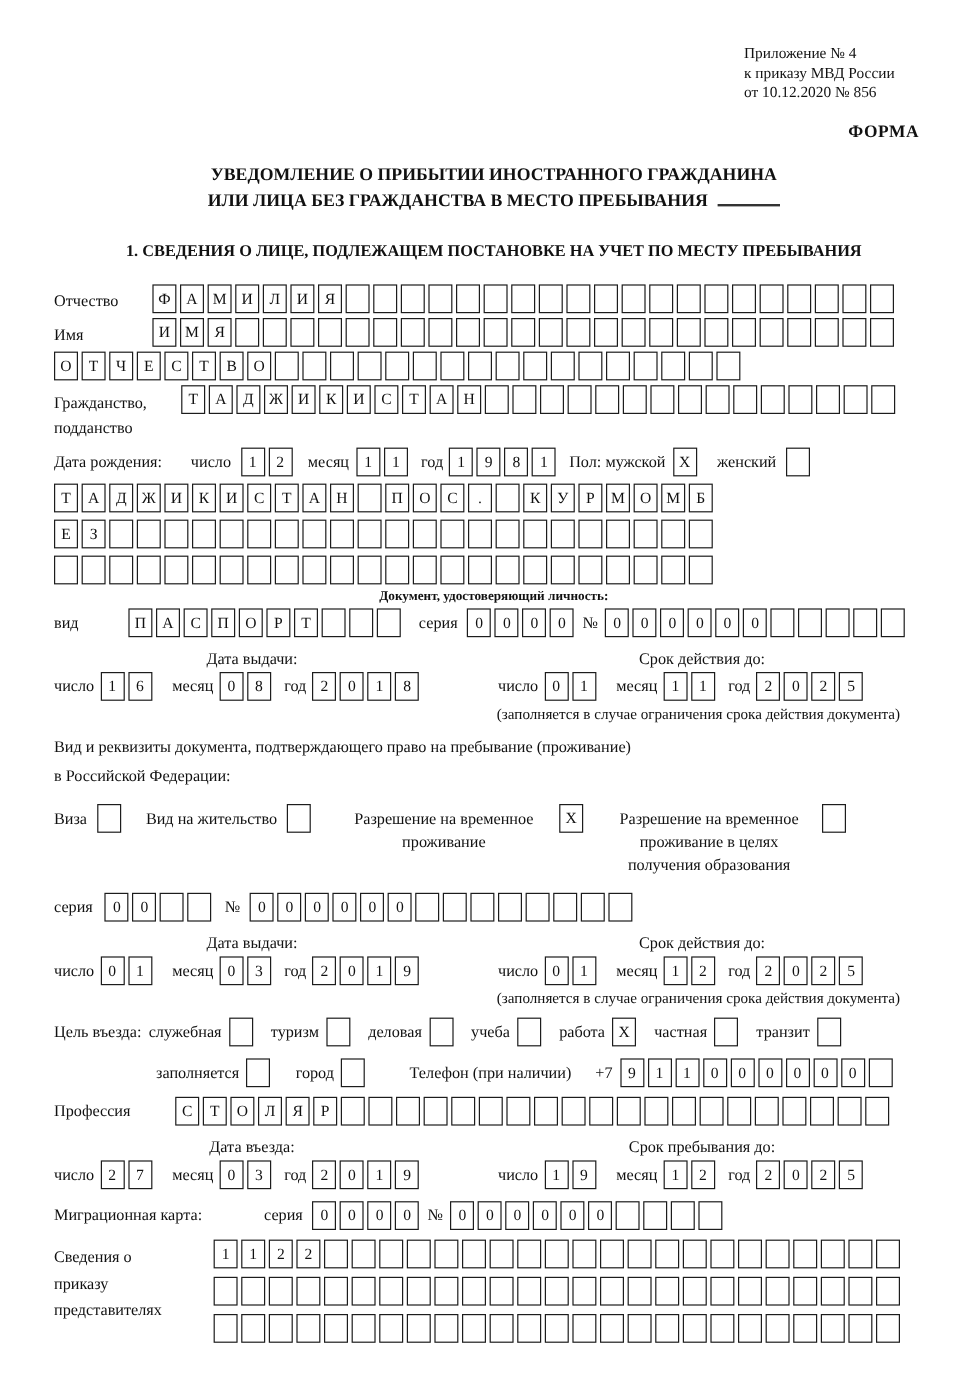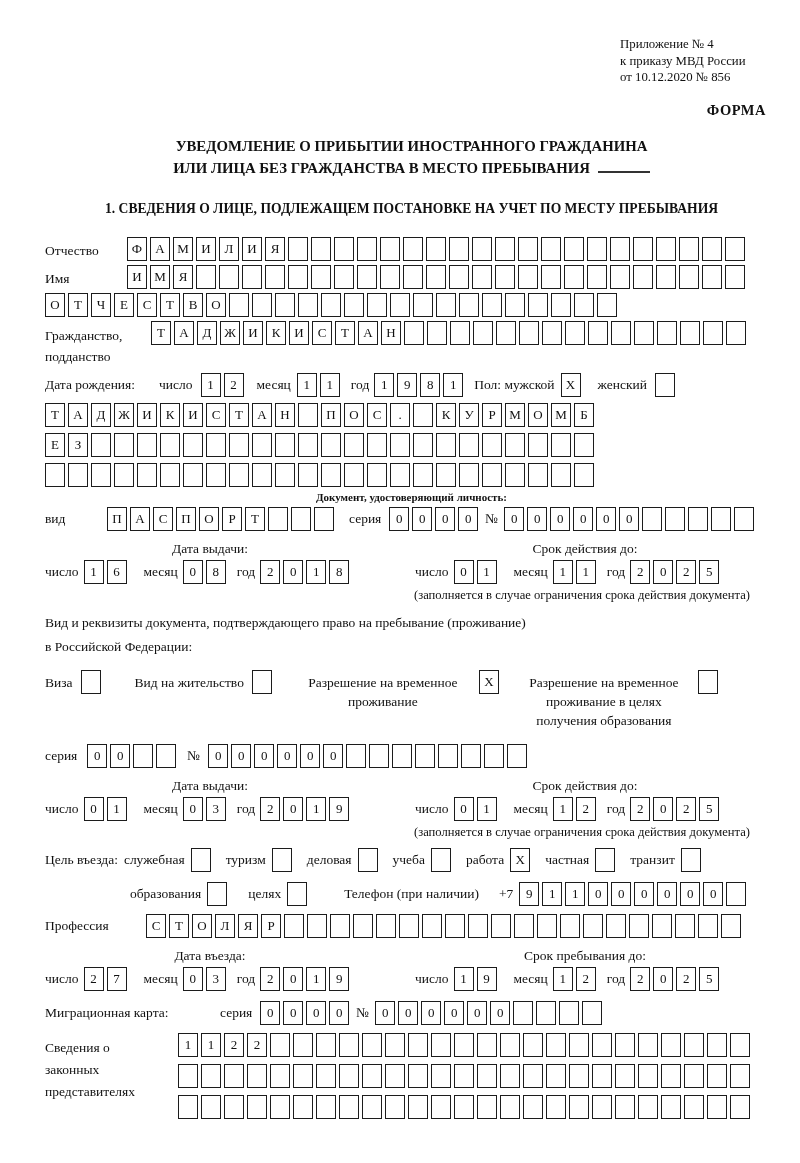--- a/index.html
+++ b/index.html
@@ -410,21 +410,21 @@
     <div>в Российской Федерации:</div>
   </div>
 
   <div class="opt-row">
     <div class="opt">
       <span class="olabel">Виза</span>
       <span class="cells">
           <span class="cell"></span>
         </span>
     </div>
-    <div class="opt" style="margin-left:31px;justify-content:flex-end;">
+    <div class="opt" style="margin-left:18px;justify-content:flex-end;">
       <span class="olabel">Вид на жительство</span>
       <span class="cells">
           <span class="cell"></span>
         </span>
     </div>
     <div class="opt" style="margin-left:20px;">
       <span class="olabel center" style="width:176px;">Разрешение на временное проживание</span>
       <span class="cells">
           <span class="cell">X</span>
         </span>
@@ -542,25 +542,25 @@
     <span class="cells">
         <span class="cell"></span>
       </span>
     <span class="p-lbl">транзит</span>
     <span class="cells">
         <span class="cell"></span>
       </span>
   </div>
 
   <div class="purpose-row" style="margin-top:10px;">
-    <span class="p-lbl" style="margin-left:85px;">образования</span>
-    <span class="cells">
-        <span class="cell"></span>
-      </span>
-    <span class="p-lbl" style="margin-left:6px;">целях</span>
+    <span class="p-lbl" style="margin-left:85px;">заполняется</span>
+    <span class="cells">
+        <span class="cell"></span>
+      </span>
+    <span class="p-lbl" style="margin-left:6px;">город</span>
     <span class="cells">
         <span class="cell"></span>
       </span>
     <span class="p-lbl" style="margin-left:22px;">Телефон (при наличии)</span>
     <span class="p-lbl" style="margin-left:14px;">+7</span>
     <span class="cells">
         <span class="cell">9</span>
         <span class="cell">1</span>
         <span class="cell">1</span>
         <span class="cell">0</span>
@@ -676,21 +676,21 @@
         <span class="cell"></span>
         <span class="cell"></span>
         <span class="cell"></span>
         <span class="cell"></span>
       </span>
   </div>
 
   <div class="row" style="margin-top:8px;">
     <span class="lblstack" style="width:133px;line-height:22px;">
       <div>Сведения о</div>
-      <div>законных</div>
+      <div>приказу</div>
       <div>представителях</div>
 
     </span>
     <span class="stack" style="row-gap:7px;">
       <span class="cells">
           <span class="cell">1</span>
           <span class="cell">1</span>
           <span class="cell">2</span>
           <span class="cell">2</span>
           <span class="cell"></span>

